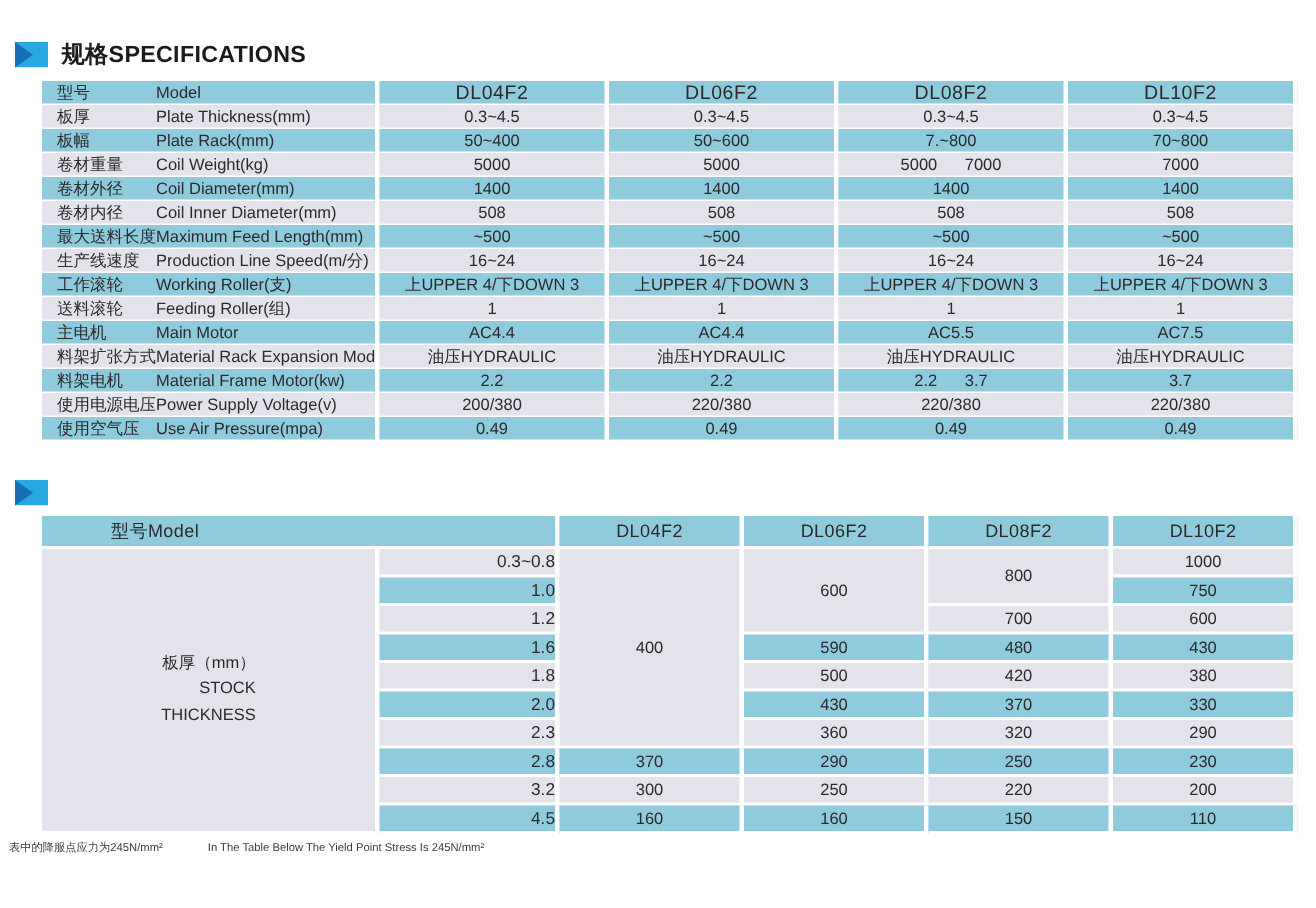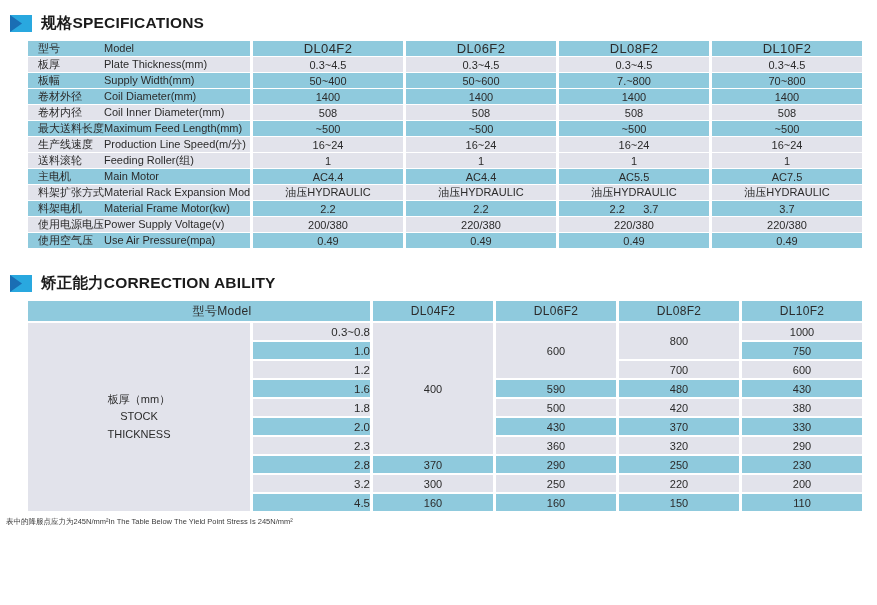--- a/index.html
+++ b/index.html
@@ -1,42 +1,42 @@
 <!DOCTYPE html>
 <html><head>
 <meta charset="utf-8">
 <style>
   html,body{margin:0;padding:0;}
   body{
     width:877px;height:605px;overflow:hidden;background:#ffffff;
     font-family:"Liberation Sans","DejaVu Sans",sans-serif;
     color:#2b2b2b;position:relative;
   }
-  .section-title{display:flex;align-items:center;gap:9px;margin:13px 0 7px 10px;}
+  .section-title{display:flex;align-items:center;gap:9px;margin:26px 0 7px 10px;}
   .section-title h2{margin:0;font-size:15.5px;font-weight:bold;color:#1b1b1b;letter-spacing:.2px;}
   .title-icon{display:inline-flex;line-height:0;}
   table{border-collapse:separate;border-spacing:0;margin-left:28px;table-layout:fixed;width:837px;}
   td{padding:0;vertical-align:middle;font-size:11px;color:#2b2b2b;
      border-right:3px solid #fff;box-sizing:border-box;}
   .t1 td{height:15px;border-bottom:1.5px solid #fff;}
   .t2 td{height:19px;border-bottom:2px solid #fff;}
   .t2 tr[data-name="correction-header-row"] td{height:22px;}
   .c-blue{background:#8fcadd;}
   .c-gray{background:#e2e3eb;}
   .val{text-align:center;white-space:pre;}
   .label-cell{text-align:left;padding-left:10px;white-space:nowrap;overflow:hidden;}
   .label-cell .zh{display:inline-block;width:66px;font-size:11px;}
   .label-cell .en{font-size:11px;}
   .model-cell{font-size:13px;letter-spacing:.4px;}
-  .model-header-span{text-align:center;font-size:12px;letter-spacing:.3px;padding-left:46px;}
+  .model-header-span{text-align:left;font-size:12px;letter-spacing:.3px;padding-left:46px;}
   .model-cell2{font-size:12px;letter-spacing:.3px;}
   .thick{font-size:11.5px;text-align:right;}
   .stock-cell{text-align:center;}
-  .stock-inner{display:inline-block;text-align:center;font-size:11px;line-height:1.55;}
-  .footnote{margin:4px 0 0 6px;font-size:7.5px;color:#3c3c3c;display:flex;}
+  .stock-inner{display:inline-block;text-align:right;font-size:11px;line-height:1.55;}
+  .footnote{margin:4px 0 0 6px;font-size:7.5px;color:#3c3c3c;display:flex;gap:30px;}
 </style>
 </head>
 <body>
 
 <div data-name="spec-section">
   <div class="section-title" data-name="spec-section-title">
     <span class="title-icon" data-name="section-marker-icon">
       <svg width="22" height="17" viewBox="0 0 22 17">
         <rect width="22" height="17" fill="#29a8df"></rect>
         <polygon points="0,0 12,8.5 0,17" fill="#1a6eb4"></polygon>
@@ -61,27 +61,34 @@
           <td class="val c-blue model-cell" data-name="spec-model-header">DL10F2</td>
         </tr>
         <tr data-name="spec-row">
           <td class="label-cell c-gray" data-name="spec-row-label-cell"><span class="zh" data-name="spec-row-label-zh">板厚</span><span class="en" data-name="spec-row-label-en">Plate Thickness(mm)</span></td>
           <td class="val c-gray" data-name="spec-value-cell">0.3~4.5</td>
           <td class="val c-gray" data-name="spec-value-cell">0.3~4.5</td>
           <td class="val c-gray" data-name="spec-value-cell">0.3~4.5</td>
           <td class="val c-gray" data-name="spec-value-cell">0.3~4.5</td>
         </tr>
         <tr data-name="spec-row">
-          <td class="label-cell c-blue" data-name="spec-row-label-cell"><span class="zh" data-name="spec-row-label-zh">板幅</span><span class="en" data-name="spec-row-label-en">Supply Width(mm)</span></td>
+          <td class="label-cell c-blue" data-name="spec-row-label-cell"><span class="zh" data-name="spec-row-label-zh">板幅</span><span class="en" data-name="spec-row-label-en">Plate Rack(mm)</span></td>
           <td class="val c-blue" data-name="spec-value-cell">50~400</td>
           <td class="val c-blue" data-name="spec-value-cell">50~600</td>
           <td class="val c-blue" data-name="spec-value-cell">7.~800</td>
           <td class="val c-blue" data-name="spec-value-cell">70~800</td>
         </tr>
         <tr data-name="spec-row">
+          <td class="label-cell c-gray" data-name="spec-row-label-cell"><span class="zh" data-name="spec-row-label-zh">卷材重量</span><span class="en" data-name="spec-row-label-en">Coil Weight(kg)</span></td>
+          <td class="val c-gray" data-name="spec-value-cell">5000</td>
+          <td class="val c-gray" data-name="spec-value-cell">5000</td>
+          <td class="val c-gray" data-name="spec-value-cell">5000      7000</td>
+          <td class="val c-gray" data-name="spec-value-cell">7000</td>
+        </tr>
+        <tr data-name="spec-row">
           <td class="label-cell c-blue" data-name="spec-row-label-cell"><span class="zh" data-name="spec-row-label-zh">卷材外径</span><span class="en" data-name="spec-row-label-en">Coil Diameter(mm)</span></td>
           <td class="val c-blue" data-name="spec-value-cell">1400</td>
           <td class="val c-blue" data-name="spec-value-cell">1400</td>
           <td class="val c-blue" data-name="spec-value-cell">1400</td>
           <td class="val c-blue" data-name="spec-value-cell">1400</td>
         </tr>
         <tr data-name="spec-row">
           <td class="label-cell c-gray" data-name="spec-row-label-cell"><span class="zh" data-name="spec-row-label-zh">卷材内径</span><span class="en" data-name="spec-row-label-en">Coil Inner Diameter(mm)</span></td>
           <td class="val c-gray" data-name="spec-value-cell">508</td>
           <td class="val c-gray" data-name="spec-value-cell">508</td>
@@ -94,20 +101,27 @@
           <td class="val c-blue" data-name="spec-value-cell">~500</td>
           <td class="val c-blue" data-name="spec-value-cell">~500</td>
           <td class="val c-blue" data-name="spec-value-cell">~500</td>
         </tr>
         <tr data-name="spec-row">
           <td class="label-cell c-gray" data-name="spec-row-label-cell"><span class="zh" data-name="spec-row-label-zh">生产线速度</span><span class="en" data-name="spec-row-label-en">Production Line Speed(m/分)</span></td>
           <td class="val c-gray" data-name="spec-value-cell">16~24</td>
           <td class="val c-gray" data-name="spec-value-cell">16~24</td>
           <td class="val c-gray" data-name="spec-value-cell">16~24</td>
           <td class="val c-gray" data-name="spec-value-cell">16~24</td>
+        </tr>
+        <tr data-name="spec-row">
+          <td class="label-cell c-blue" data-name="spec-row-label-cell"><span class="zh" data-name="spec-row-label-zh">工作滚轮</span><span class="en" data-name="spec-row-label-en">Working Roller(支)</span></td>
+          <td class="val c-blue" data-name="spec-value-cell">上UPPER 4/下DOWN 3</td>
+          <td class="val c-blue" data-name="spec-value-cell">上UPPER 4/下DOWN 3</td>
+          <td class="val c-blue" data-name="spec-value-cell">上UPPER 4/下DOWN 3</td>
+          <td class="val c-blue" data-name="spec-value-cell">上UPPER 4/下DOWN 3</td>
         </tr>
         <tr data-name="spec-row">
           <td class="label-cell c-gray" data-name="spec-row-label-cell"><span class="zh" data-name="spec-row-label-zh">送料滚轮</span><span class="en" data-name="spec-row-label-en">Feeding Roller(组)</span></td>
           <td class="val c-gray" data-name="spec-value-cell">1</td>
           <td class="val c-gray" data-name="spec-value-cell">1</td>
           <td class="val c-gray" data-name="spec-value-cell">1</td>
           <td class="val c-gray" data-name="spec-value-cell">1</td>
         </tr>
         <tr data-name="spec-row">
           <td class="label-cell c-blue" data-name="spec-row-label-cell"><span class="zh" data-name="spec-row-label-zh">主电机</span><span class="en" data-name="spec-row-label-en">Main Motor</span></td>
@@ -149,21 +163,20 @@
 </div>
 
 <div data-name="correction-section" style="margin-top:24px;">
   <div class="section-title" data-name="correction-section-title">
     <span class="title-icon" data-name="section-marker-icon">
       <svg width="22" height="17" viewBox="0 0 22 17">
         <rect width="22" height="17" fill="#29a8df"></rect>
         <polygon points="0,0 12,8.5 0,17" fill="#1a6eb4"></polygon>
       </svg>
     </span>
-    <h2 data-name="correction-section-heading"><span data-name="correction-title-zh">矫正能力</span><span data-name="correction-title-en">CORRECTION ABILITY</span></h2>
   </div>
   <table class="t2" data-name="correction-table">
     <colgroup>
       <col style="width:225px">
         <col style="width:120px">
         <col style="width:123px">
       <col style="width:123px">
         <col style="width:123px">
         <col style="width:123px">
     </colgroup>

